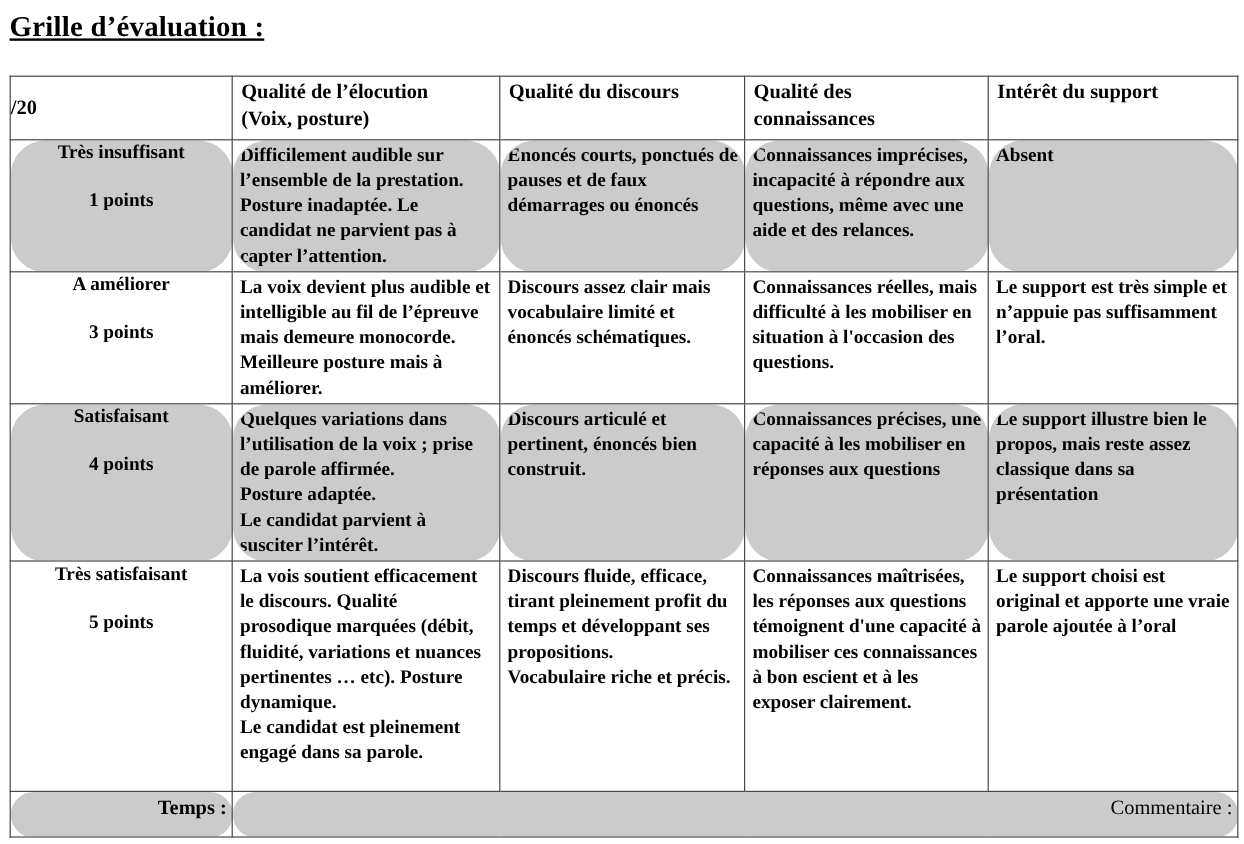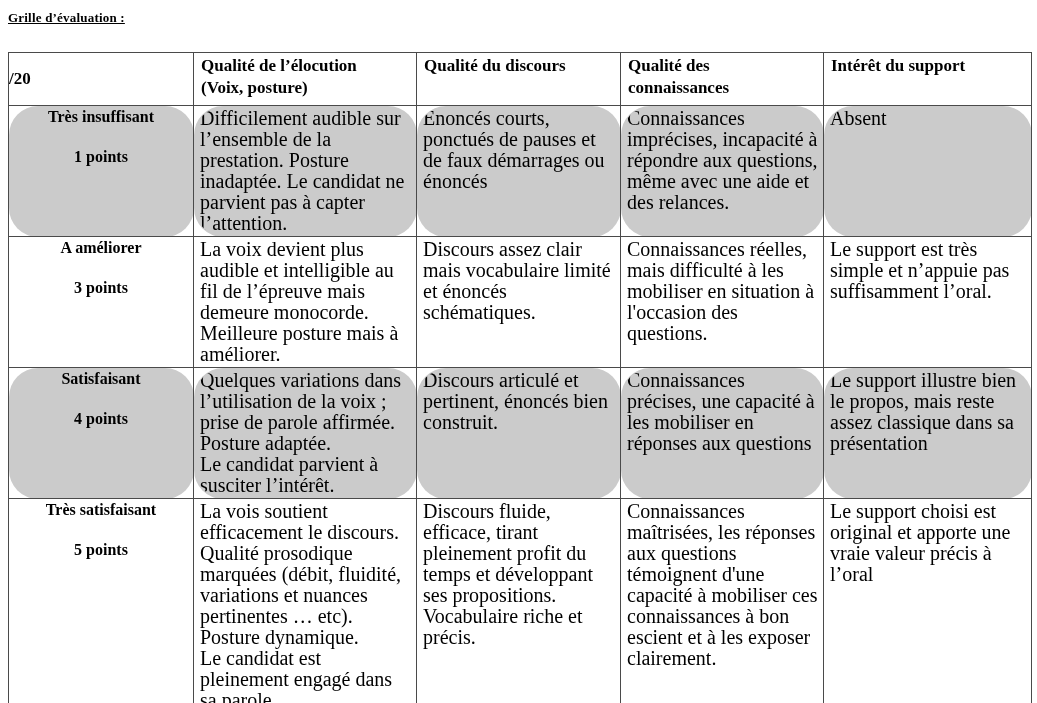--- a/index.html
+++ b/index.html
@@ -5,21 +5,21 @@
   * { margin: 0; padding: 0; box-sizing: border-box; }
   html, body { background: #ffffff; }
   body {
     width: 1037px; height: 703px;
     font-family: "Liberation Serif", "DejaVu Serif", serif;
     color: #000000;
     overflow: hidden;
   }
   .page { padding: 8px 6px 0 8px; }
   .title {
-    font-size: 13px;
+    font-size: 24px;
     font-weight: bold;
     text-decoration: underline;
     margin-top: 2px;
     margin-bottom: 0;
     letter-spacing: 0.2px;
   }
   table.rubric {
     border-collapse: collapse;
     table-layout: fixed;
     width: 1023px;
@@ -52,24 +52,25 @@
   }
   td.label-cell {
     vertical-align: middle;
     text-align: center;
     font-weight: bold;
     font-size: 16px;
     padding: 2px 4px;
   }
   .row-points { margin-top: 22px; }
   td.desc {
-    font-size: 20px;
+    font-size: 16px;
     line-height: 21px;
     padding: 2px 5px 2px 6px;
     white-space: pre-line;
+    font-weight: bold;
   }
   td.temps-cell {
     font-weight: bold;
     font-size: 17px;
     padding: 3px 4px 2px 13px;
   }
   td.commentaire-cell {
     font-size: 17px;
     padding: 3px 4px 2px 8px;
   }
@@ -138,21 +139,21 @@
     <tr class="row-4">
       <td class="label-cell">
         <div class="row-label">Très satisfaisant</div>
         <div class="row-points">5 points</div>
       </td>
       <td class="desc">La vois soutient efficacement le discours. Qualité prosodique marquées (débit, fluidité, variations et nuances pertinentes … etc). Posture dynamique.
 Le candidat est pleinement engagé dans sa parole.</td>
       <td class="desc">Discours fluide, efficace, tirant pleinement profit du temps et développant ses propositions.
 Vocabulaire riche et précis.</td>
       <td class="desc">Connaissances maîtrisées, les réponses aux questions témoignent d'une capacité à mobiliser ces connaissances à bon escient et à les exposer clairement.</td>
-      <td class="desc">Le support choisi est original et apporte une vraie valeur précis à l’oral</td>
+      <td class="desc">Le support choisi est original et apporte une vraie parole ajoutée à l’oral</td>
     </tr>
 
     <tr class="row-footer shaded">
       <td class="temps-cell">Temps :</td>
       <td class="commentaire-cell" colspan="4">Commentaire :</td>
     </tr>
   </tbody>
     </table>
 </div>
 

